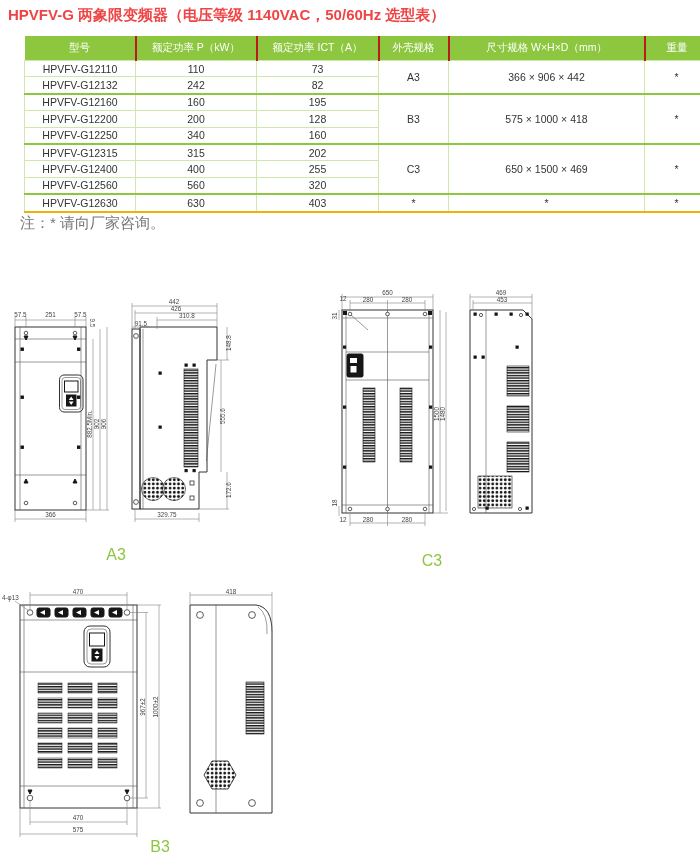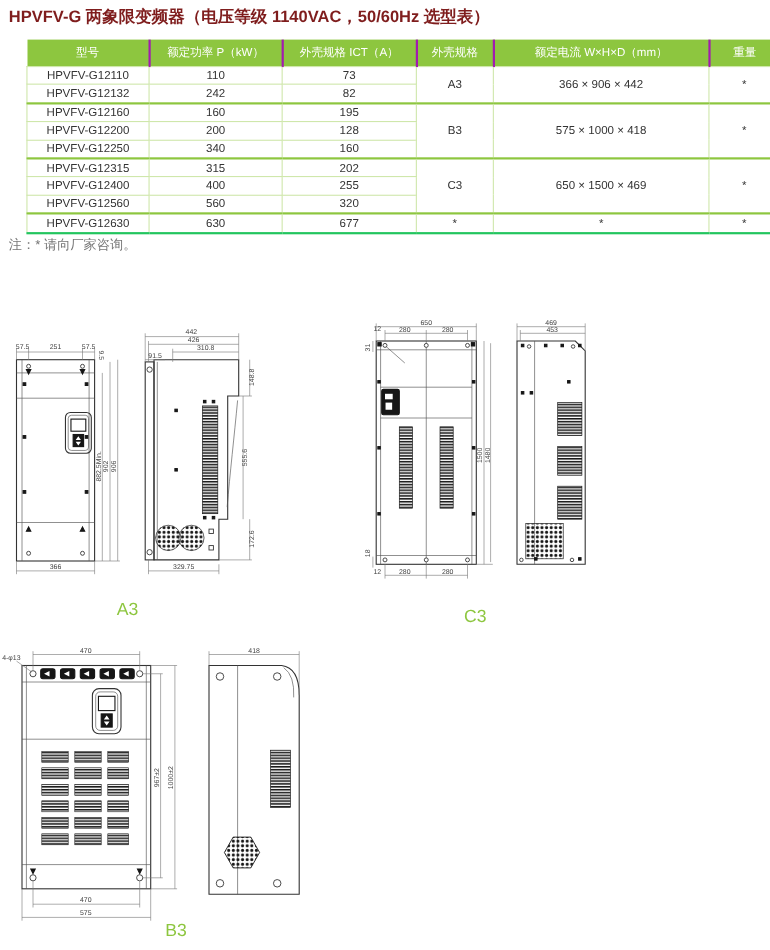--- a/index.html
+++ b/index.html
@@ -1,24 +1,24 @@
 <!DOCTYPE html>
 <html><head>
 <meta charset="utf-8">
 <style>
   html,body{margin:0;padding:0;background:#fff;}
   body{width:700px;height:864px;position:relative;font-family:"Liberation Sans",sans-serif;overflow:hidden;}
-  .page-title{position:absolute;left:8px;top:6px;font-size:15px;font-weight:bold;color:#7f1d1d;white-space:nowrap;text-align:right;}
+  .page-title{position:absolute;left:8px;top:6px;font-size:15px;font-weight:bold;color:#ef4444;white-space:nowrap;text-align:right;}
   table.spec{position:absolute;left:24px;top:36px;border-collapse:collapse;table-layout:fixed;width:684px;}
-  table.spec th{background:#8dc63f;color:#fff;font-size:10.5px;font-weight:normal;height:24px;padding:0;border-left:2px solid #a21caf;}
+  table.spec th{background:#8dc63f;color:#fff;font-size:10.5px;font-weight:normal;height:24px;padding:0;border-left:2px solid #b91c1c;}
   table.spec th:first-child{border-left:none;}
   table.spec td{border:1px solid #cfe7ab;font-size:10.5px;color:#333;text-align:center;height:15.4px;padding:0;background:#fff;}
   table.spec tr.gstart td{border-top:2px solid #8dc63f;}
-  table.spec tr:last-child td{border-bottom:2px solid #22c55e;}
-  .note{position:absolute;left:8px;top:214px;font-size:12px;color:#777;}
+  table.spec tr:last-child td{border-bottom:2px solid #eab308;}
+  .note{position:absolute;left:20px;top:214px;font-size:15px;color:#777;}
   .drawing{position:absolute;}
   .dlabel{position:absolute;font-size:16px;color:#8dc63f;text-align:center;width:44px;}
   svg text{font-family:"Liberation Sans",sans-serif;font-size:6.3px;fill:#444;}
   svg .ol{fill:none;stroke:#333;stroke-width:1;}
   svg .il{fill:none;stroke:#555;stroke-width:0.6;}
   svg .dim{stroke:#777;stroke-width:0.55;fill:none;}
   svg .hole{fill:#fff;stroke:#333;stroke-width:0.8;}
   svg .dk{fill:#161616;stroke:#161616;}
 </style>
 </head>
@@ -32,23 +32,23 @@
       <col style="width:121px">
       <col style="width:122px">
     <col style="width:70px">
       <col style="width:196px">
       <col style="width:64px">
   </colgroup>
   <thead>
     <tr>
       <th>型号</th>
       <th>额定功率 P（kW）</th>
-      <th>外壳规格 ICT（A）</th>
+      <th>额定功率 ICT（A）</th>
       <th>外壳规格</th>
-      <th>额定电流 W×H×D（mm）</th>
+      <th>尺寸规格 W×H×D（mm）</th>
       <th>重量</th>
     </tr>
   </thead>
   <tbody>
     <tr>
       <td>HPVFV-G12110</td>
       <td>110</td>
       <td>73</td>
       <td rowspan="2">A3</td>
       <td rowspan="2">366 × 906 × 442</td>
@@ -91,21 +91,21 @@
       <td>255</td>
     </tr>
     <tr>
       <td>HPVFV-G12560</td>
       <td>560</td>
       <td>320</td>
     </tr>
     <tr class="gstart">
       <td>HPVFV-G12630</td>
       <td>630</td>
-      <td>677</td>
+      <td>403</td>
       <td>*</td>
       <td>*</td>
       <td>*</td>
     </tr>
   </tbody>
 </table>
 
 <div class="note">注：* 请向厂家咨询。</div>
 
 <div class="drawing" style="left:0;top:276px">

